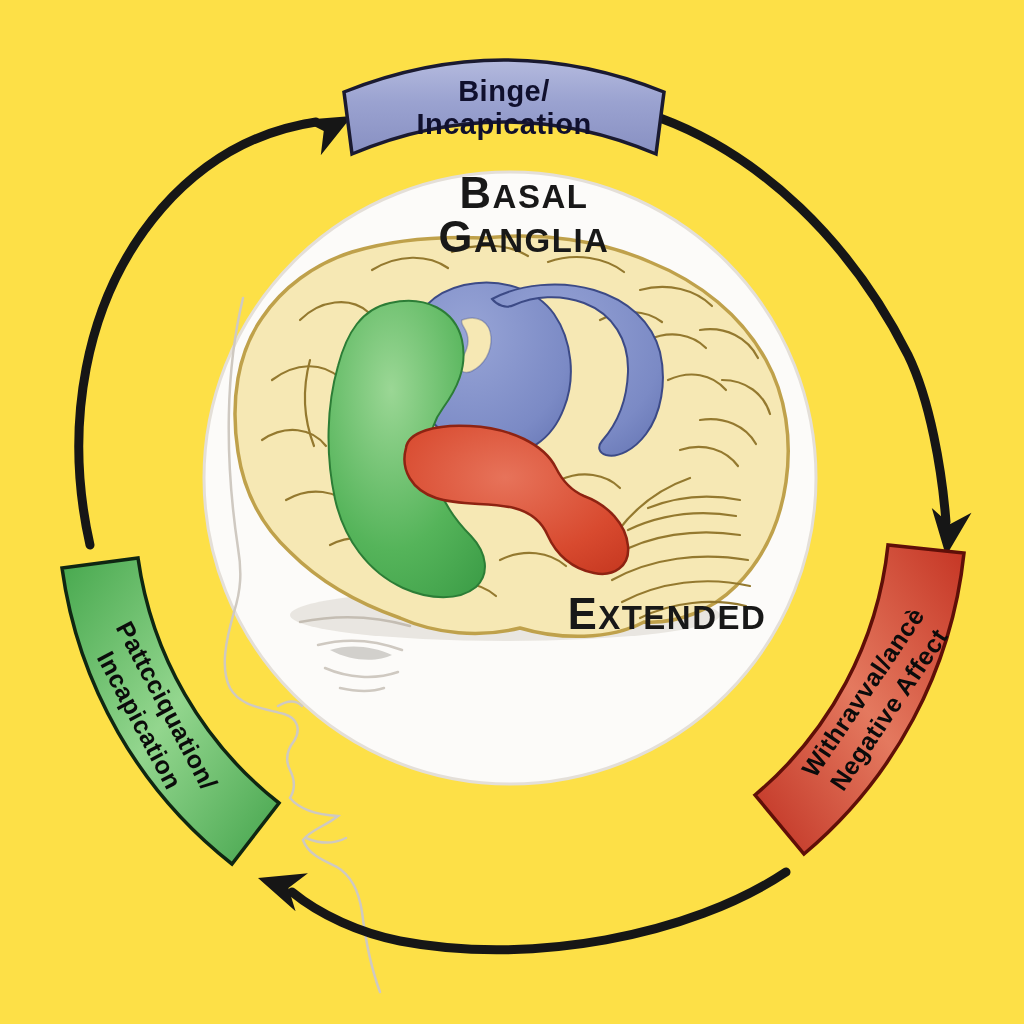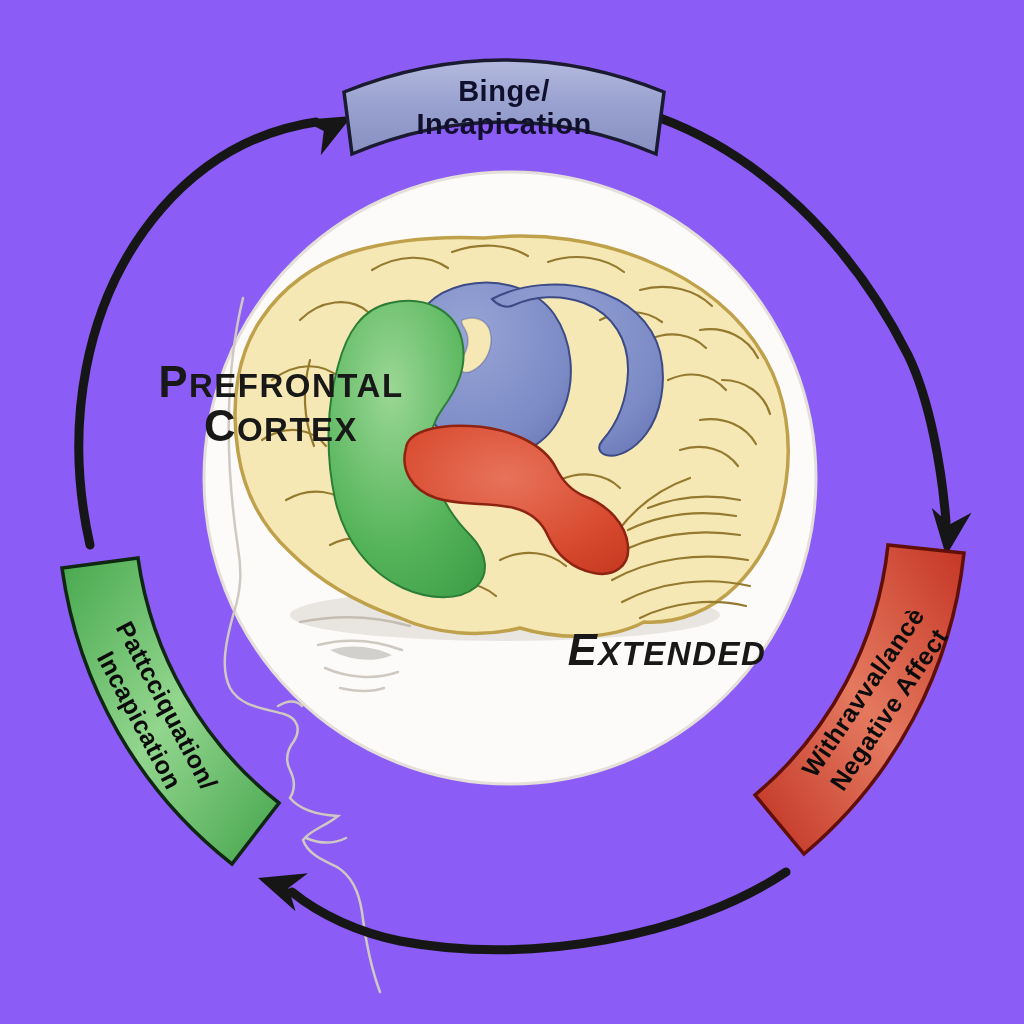--- a/index.html
+++ b/index.html
@@ -1,18 +1,18 @@
 <!DOCTYPE html>
 <html><head>
 <meta charset="utf-8">
 <style>
   html,body{margin:0;padding:0;background:#ffffff;}
   .canvas{
     position:relative;width:1024px;height:1024px;overflow:hidden;
-    background:#8b5cf6;font-family:"Liberation Sans",sans-serif;
+    background:#fde047;font-family:"Liberation Sans",sans-serif;
   }
   .canvas svg{position:absolute;left:0;top:0;}
   .label{
     position:absolute;transform:translate(-50%,-50%);
     text-align:center;color:#171717;font-weight:bold;white-space:nowrap;
   }
   .region-label{font-size:33px;line-height:40px;letter-spacing:1.5px;color:#181818;}
   .region-line{display:block;text-transform:uppercase;}
   .region-line::first-letter{font-size:1.32em;}
   .banner-label-top{font-size:29px;line-height:33px;color:#10102d;letter-spacing:.5px;}
@@ -148,23 +148,23 @@
 <div class="label banner-label-side rot-left" style="left:153px;top:713px;">
   <span class="banner-line">Pattcciquation/</span>
   <span class="banner-line">Incapication</span>
 </div>
 
 <div class="label banner-label-side rot-right" style="left:876px;top:701px;">
   <span class="banner-line">Withravval/ancè</span>
   <span class="banner-line">Negative Affect</span>
 </div>
 
-
-<div class="label region-label" style="left:281px;top:406px;">
-  <span class="region-line">Prefrontal</span>
-  <span class="region-line">Cortex</span>
+<div class="label region-label" style="left:524px;top:217px;">
+  <span class="region-line">Basal</span>
+  <span class="region-line">Ganglia</span>
 </div>
 
-<div class="label region-label" style="left:667px;top:652px;font-style:italic;">
+
+<div class="label region-label" style="left:667px;top:616px;">
   <span class="region-line">Extended</span>
 </div>
 
 </div>
 
 </body></html>

